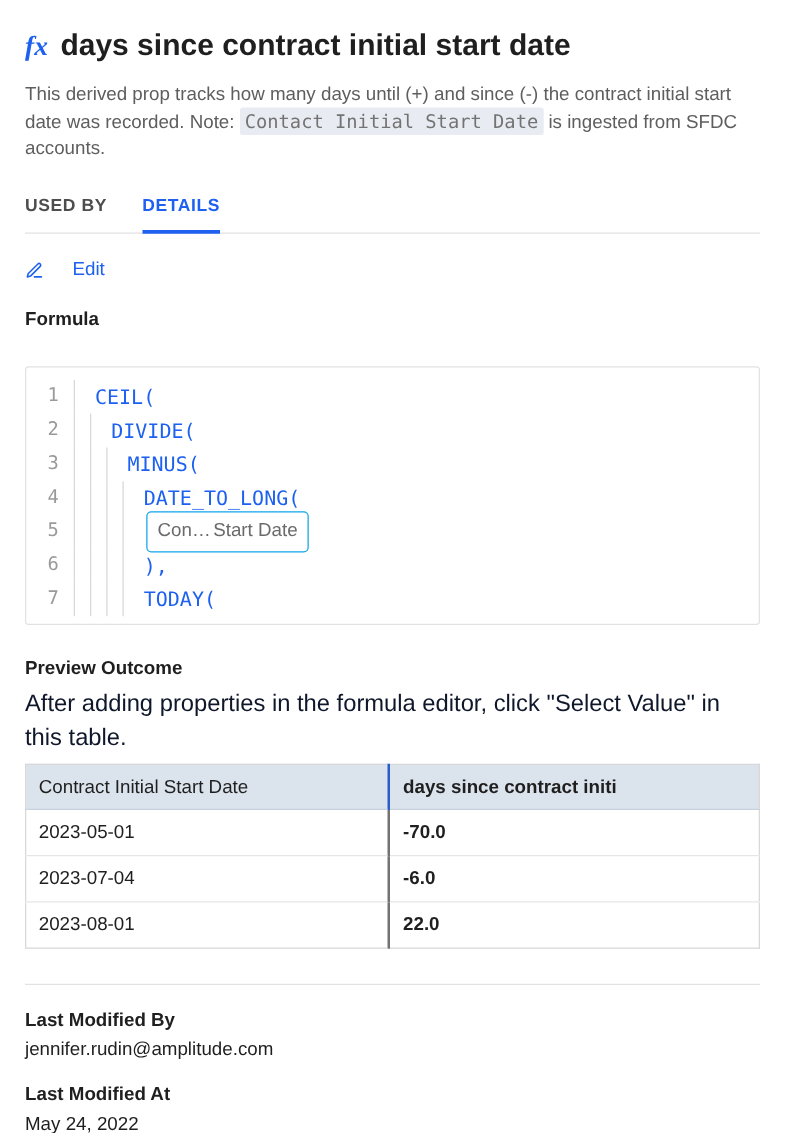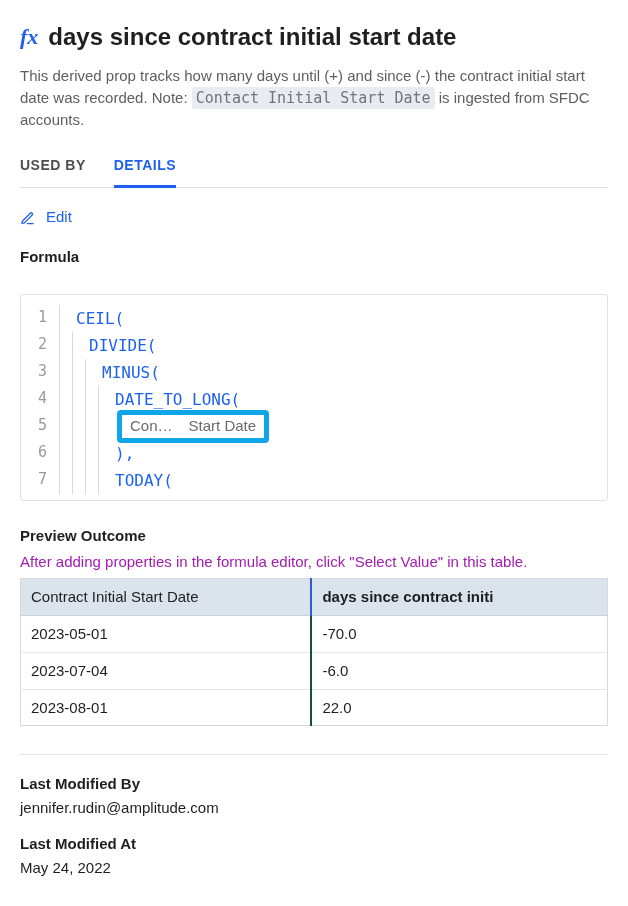--- a/index.html
+++ b/index.html
@@ -63,21 +63,21 @@
     display: flex;
     justify-content: space-between;
     align-items: center;
     margin-bottom: 18px;
   }
   .helper { color: #2a2a2a; font-size: 15px; }
   .edit-link {
     color: #1e61f0;
     display: flex;
     align-items: center;
-    gap: 11px;
+    gap: 23px;
     cursor: pointer;
     font-size: 15px;
   }
   .pencil-icon {
     width: 15px; height: 15px;
     display: inline-block;
   }
   h5.sub { font-size: 15px; font-weight: 700; margin-bottom: 26px; }
   .formula-box {
     border: 1px solid #e2e2e2;
@@ -104,32 +104,32 @@
     height: 27px;
     background: #d8d8d8;
     display: inline-block;
   }
   .ind { display: flex; gap: 12px; align-items: stretch; height: 27px; margin-right: 4px;}
   .tok { color: #1e61f0; }
   .punct { color: #1e61f0; }
   .field-chip {
     display: inline-flex;
     align-items: center;
-    gap: 16px;
-    border: 5px solid #0ea5e9;
+    gap: 2px;
+    border: 1px solid #0ea5e9;
     border-radius: 4px;
     padding: 3px 8px;
     color: #6a6a6a;
     font-family: -apple-system, BlinkMacSystemFont, "Segoe UI", Helvetica, Arial, sans-serif;
     font-size: 15px;
     height: 33px;
     margin-left: 2px;
   }
   .preview-h { font-size: 15px; font-weight: 700; margin-bottom: 4px; }
-  .preview-hint { color: #a21caf; margin-bottom: 6px; font-size: 15px; }
+  .preview-hint { color: #0f172a; margin-bottom: 6px; font-size: 19px; }
   table.prev {
     width: 100%;
     border-collapse: collapse;
     font-size: 15px;
     border: 1px solid #d8d8d8;
     margin-bottom: 28px;
   }
   table.prev th {
     background: #dbe3ec;
     text-align: left;
@@ -141,21 +141,22 @@
     border-left: 2px solid #2a5fc9;
     font-weight: 600;
     white-space: nowrap;
     overflow: hidden;
   }
   table.prev td {
     padding: 7px 10px;
     border-bottom: 1px solid #e6e6e6;
   }
   table.prev td:last-child {
-    border-left: 2px solid #14532d;
+    border-left: 2px solid #737373;
+    font-weight: bold;
   }
   table.prev tr:last-child td { border-bottom: none; }
   .hr { border: none; border-top: 1px solid #e2e2e2; margin: 0 0 18px 0; }
   .meta-block { margin-bottom: 14px; }
   .meta-label { font-weight: 700; font-size: 15px; margin-bottom: 2px; }
   .meta-val { font-size: 15px; }
   .caption {
     font-style: italic;
     font-size: 22px;
     font-weight: 600;

